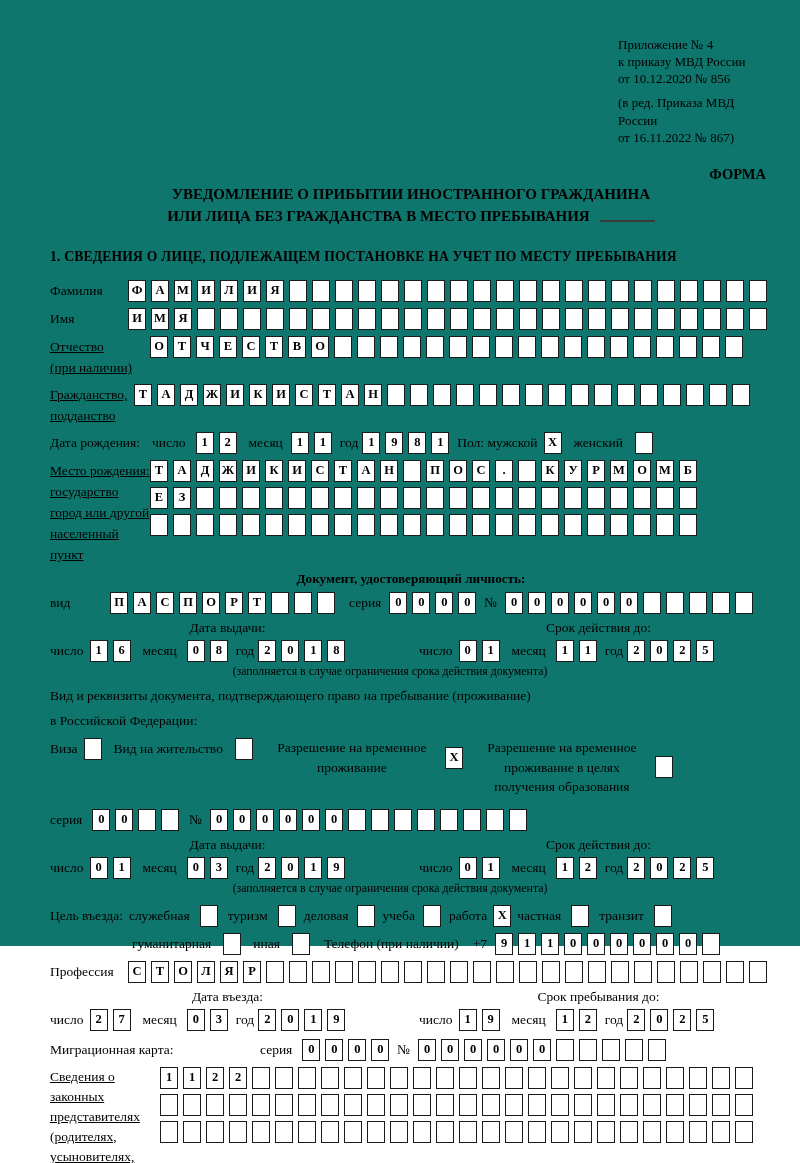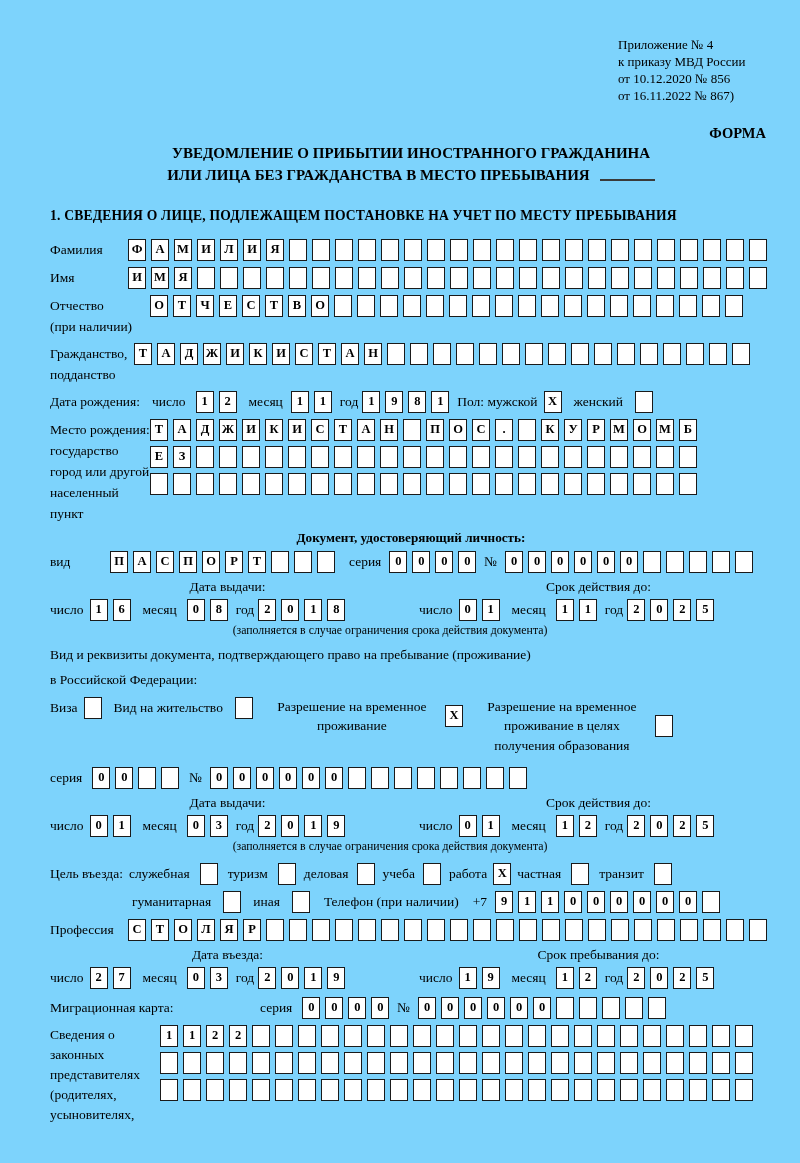--- a/index.html
+++ b/index.html
@@ -1,37 +1,37 @@
 <!DOCTYPE html>
 <html><head>
 <meta charset="utf-8">
 <style>
   html,body { margin:0; padding:0; background:#fff; }
   body {
     width:800px; height:1163px; overflow:hidden;
     font-family:"Liberation Serif","DejaVu Serif",serif;
     color:#000;
   }
-  .page { box-sizing:border-box; width:800px; height:1163px; padding:36px 28px 15px 50px; background:#7dd3fc; }
+  .page { box-sizing:border-box; width:800px; height:946px; padding:36px 28px 15px 50px; background:#0f766e; }
 
   
   .hdr { margin-left:568px; font-size:13px; line-height:1.32; }
   .hdr-g2 { margin-top:7px; }
   .forma { text-align:right; font-weight:bold; font-size:14.5px; margin-top:20px; padding-right:6px; }
 
   
   .title { text-align:center; font-weight:bold; font-size:15px; line-height:1.5; }
   .uline { display:inline-block; width:55px; border-bottom:2.2px solid #3a3a3a; height:2px; margin-left:10px; vertical-align:-1px; }
   .sec1 { margin-top:21px; margin-bottom:15px; font-weight:bold; font-size:13.6px; letter-spacing:0.2px; }
 
   
   .frow { display:flex; align-items:center; margin-bottom:6px; font-size:13.5px; }
   .frow.top { align-items:flex-start; }
   .lbl { flex-shrink:0; white-space:nowrap; }
-  .stack { display:flex; flex-direction:column; line-height:21px; flex-shrink:0; }
+  .stack { display:flex; flex-direction:column; line-height:21px; flex-shrink:0;text-decoration:underline; }
   .stack.lh20 { line-height:20px; }
   .cells { display:flex; gap:5px; flex-shrink:0; }
   .cellrows { display:flex; flex-direction:column; gap:5px; }
   .cell {
     box-sizing:border-box; flex-shrink:0; display:inline-block;
     width:18px; height:22px; border:1.8px solid #1a1a1a;
     text-align:center; font-weight:bold; font-size:12.5px; line-height:19px;
     background:#fff;
   }
   
@@ -58,20 +58,21 @@
 </style>
 </head>
 <body>
 
 <div class="page">
 
   <div class="hdr">
     <div>Приложение № 4</div>
     <div>к приказу МВД России</div>
     <div>от 10.12.2020 № 856</div>
+    <div class="hdr-g2">(в ред. Приказа МВД России</div>
     <div>от 16.11.2022 № 867)</div>
   </div>
 
   <div class="forma">ФОРМА</div>
 
   <div class="title">
     <div>УВЕДОМЛЕНИЕ О ПРИБЫТИИ ИНОСТРАННОГО ГРАЖДАНИНА</div>
     <div>
       <span>ИЛИ ЛИЦА БЕЗ ГРАЖДАНСТВА В МЕСТО ПРЕБЫВАНИЯ</span><span class="uline"></span>
     </div>

